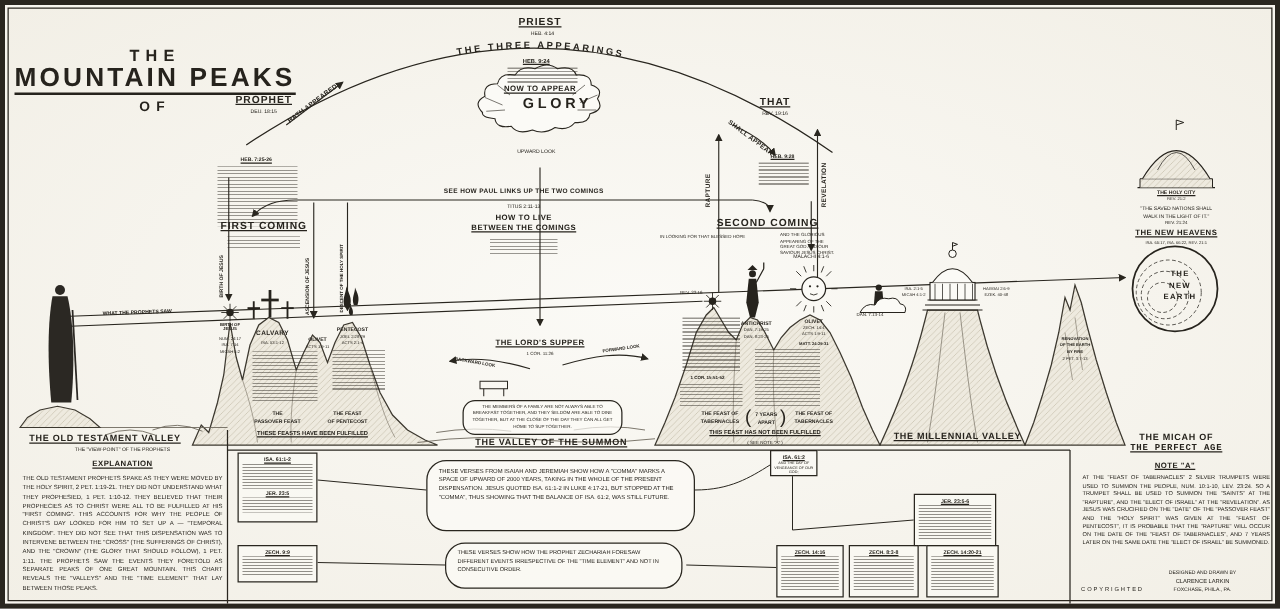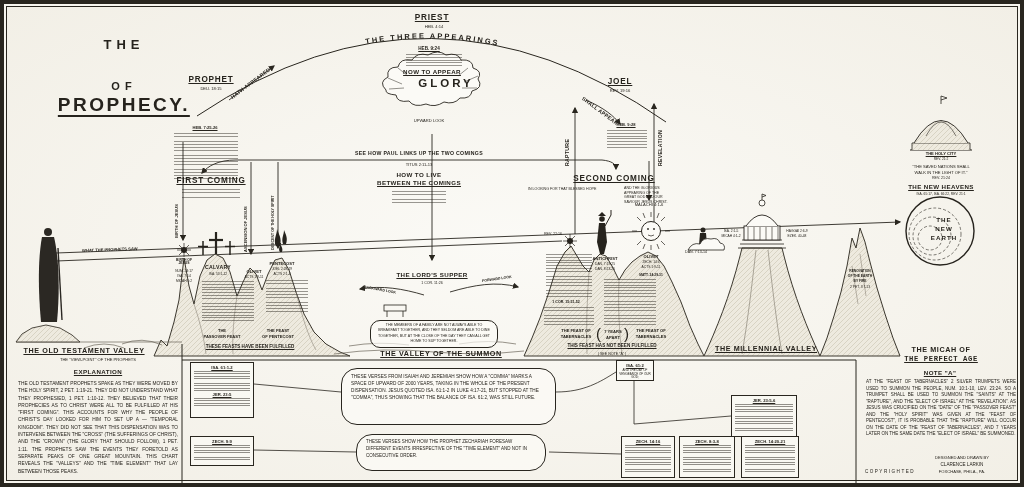--- a/index.html
+++ b/index.html
@@ -228,38 +228,38 @@
       <path d="M178,356 H852" stroke-width="1"></path>
       <path d="M852,356 V479" stroke-width="1"></path>
       <path d="M250,380 L337,388 M250,446 L352,448" stroke-width="0.8"></path>
       <path d="M552,388 C580,388 596,378 612,368" stroke-width="0.8"></path>
       <path d="M630,376 V420 M630,420 L727,412" stroke-width="0.8"></path>
       <path d="M545,448 L617,450" stroke-width="0.8"></path>
     </g>
   </svg>
 
   <div class="lb t1 c" style="left:120px;top:34px;">THE</div>
+  <div class="lb t2 c" style="left:120px;top:48px;">MOUNTAIN PEAKS</div>
   <div class="lb t1 c" style="left:120px;top:77px;font-size:11px;">OF</div>
-  <div class="lb t2 c" style="left:120px;top:91px;font-size:19px;">PROPHECY.</div>
 
   <div class="lb s8 b u c" style="left:408px;top:10px;margin-left:20px;">PRIEST</div>
   <div class="lb s4 c" style="left:430px;top:21px;">HEB. 4:14</div>
   <div class="lb s45 b u c" style="left:425px;top:43px;">HEB. 9:24</div>
   <div class="fp" style="left:402px;top:50px;width:56px;height:13px;"></div>
   <div class="lb s6 b u c" style="left:428px;top:65px;">NOW TO APPEAR</div>
   <div class="lb glory c" style="left:430px;top:74px;">GLORY</div>
   <div class="lb s4 c wrapc" style="left:425px;top:114px;width:34px;white-space:normal;line-height:1.7;">UPWARD LOOK</div>
 
   <div class="lb s8 b u c" style="left:207px;top:72px;">PROPHET</div>
   <div class="lb s4 c" style="left:207px;top:83px;">DEU. 18:15</div>
   <div class="lb s5 b" style="left:226px;top:92px;transform:rotate(-37deg);">HATH APPEARED</div>
   <div class="lb s4 b u c" style="left:201px;top:122px;">HEB. 7:25-26</div>
   <div class="fp" style="left:170px;top:129px;width:64px;height:48px;"></div>
 
-  <div class="lb s8 b u c" style="left:616px;top:74px;">JOEL</div>
+  <div class="lb s8 b u c" style="left:616px;top:74px;">THAT</div>
   <div class="lb s4 c" style="left:616px;top:85px;">REV. 19:16</div>
   <div class="lb s5 b" style="left:580px;top:92px;transform:rotate(37deg);">SHALL APPEAR</div>
   <div class="lb s4 b u c" style="left:622px;top:119px;">HEB. 9:28</div>
   <div class="fp" style="left:603px;top:126px;width:40px;height:18px;"></div>
 
   <div class="lb s5 b c" style="left:415px;top:147px;">SEE HOW PAUL LINKS UP THE TWO COMINGS</div>
   <div class="lb s4 c" style="left:415px;top:159px;">TITUS 2:11-13</div>
   <div class="lb s6 b c" style="left:415px;top:168px;">HOW TO LIVE</div>
   <div class="lb s6 b u c" style="left:415px;top:176px;">BETWEEN THE COMINGS</div>
   <div class="fp" style="left:388px;top:187px;width:54px;height:13px;"></div>

